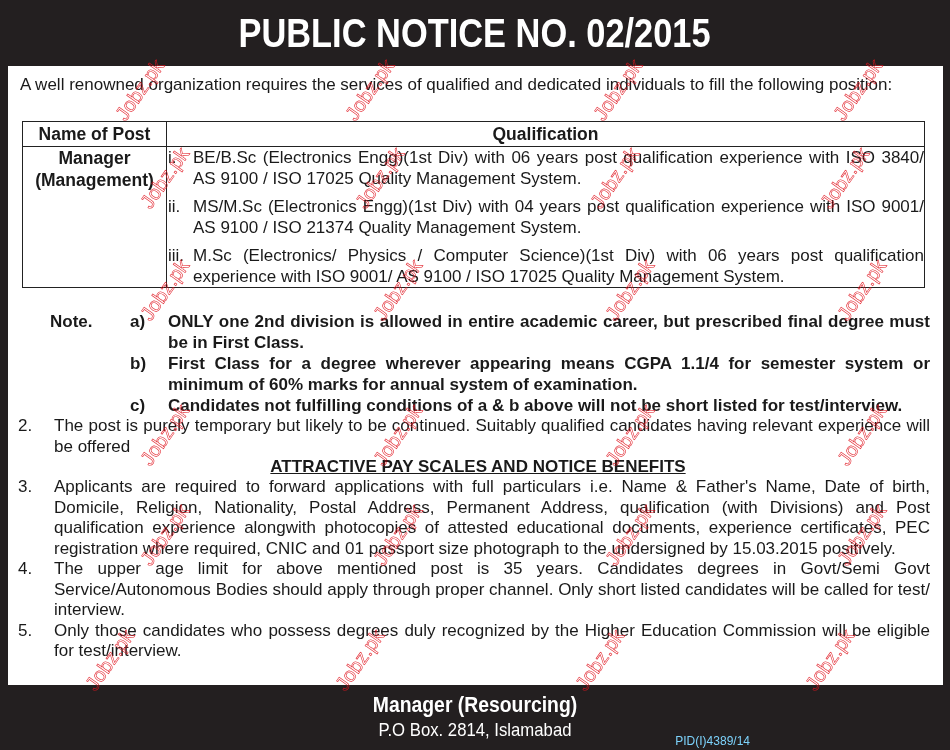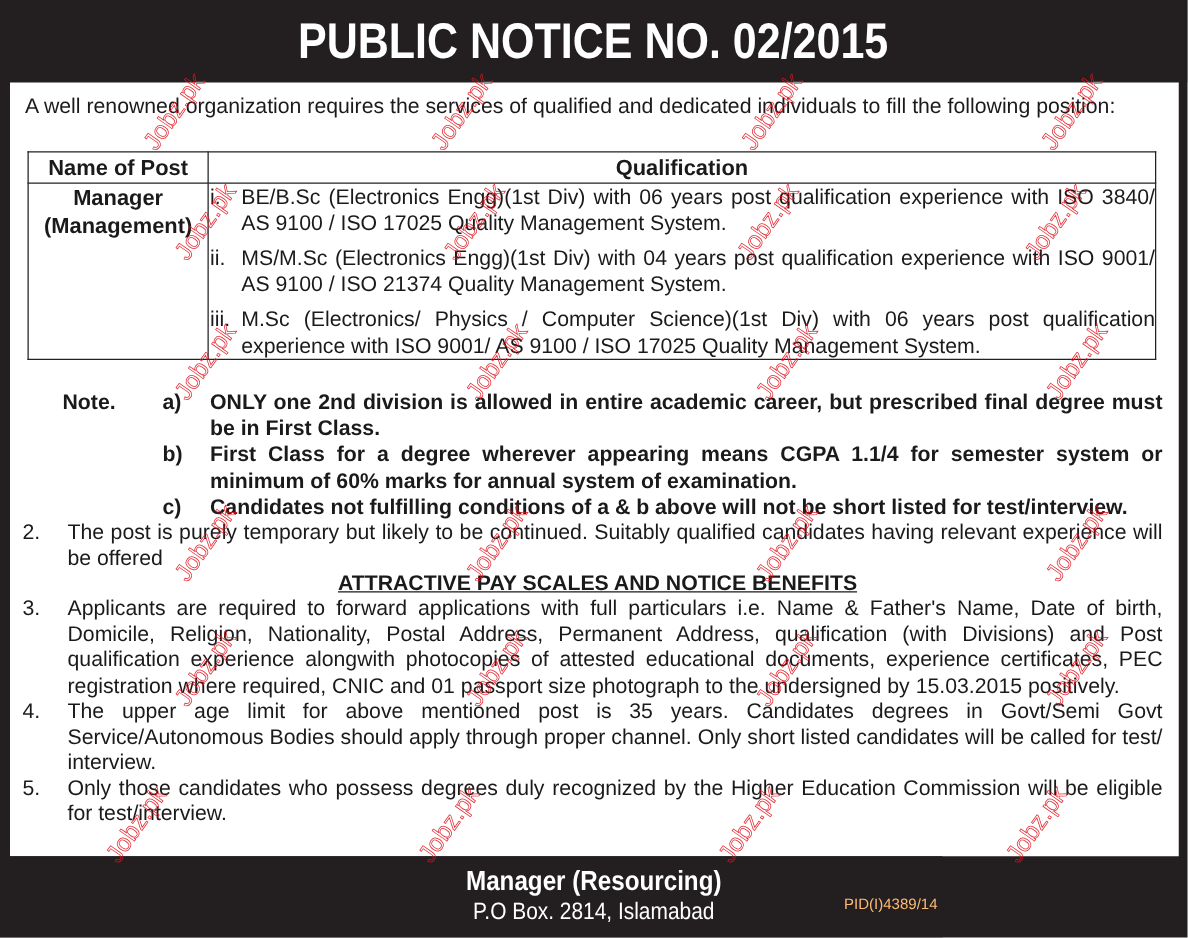--- a/index.html
+++ b/index.html
@@ -85,22 +85,22 @@
     position: absolute; top: 7px; left: 0; width: 950px;
     font-size: 22px; font-weight: bold; line-height: 26px;
     transform: scaleX(0.88);
   }
   .footer .address {
     position: absolute; top: 34px; left: 0; width: 950px;
     font-size: 19px; line-height: 22px;
     transform: scaleX(0.88);
   }
   .footer .pid {
-    position: absolute; right: 4px; bottom: 20px;
-    font-size: 12px; line-height: 14px; color: #fdba74;
+    position: absolute; right: 4px; bottom: 2px;
+    font-size: 12px; line-height: 14px; color: #7dd3fc;
   }
   .wm-layer { position: absolute; left: 0; top: 0; width: 950px; height: 750px; pointer-events: none; }
   .wm {
     position: absolute; color: transparent;
     -webkit-text-stroke: 0.6px #e0141e;
     font-family: "Liberation Sans", sans-serif;
     font-size: 20px; font-weight: normal;
     transform: translate(-50%, -50%) rotate(-55deg);
     white-space: nowrap; opacity: 0.9;
   }

